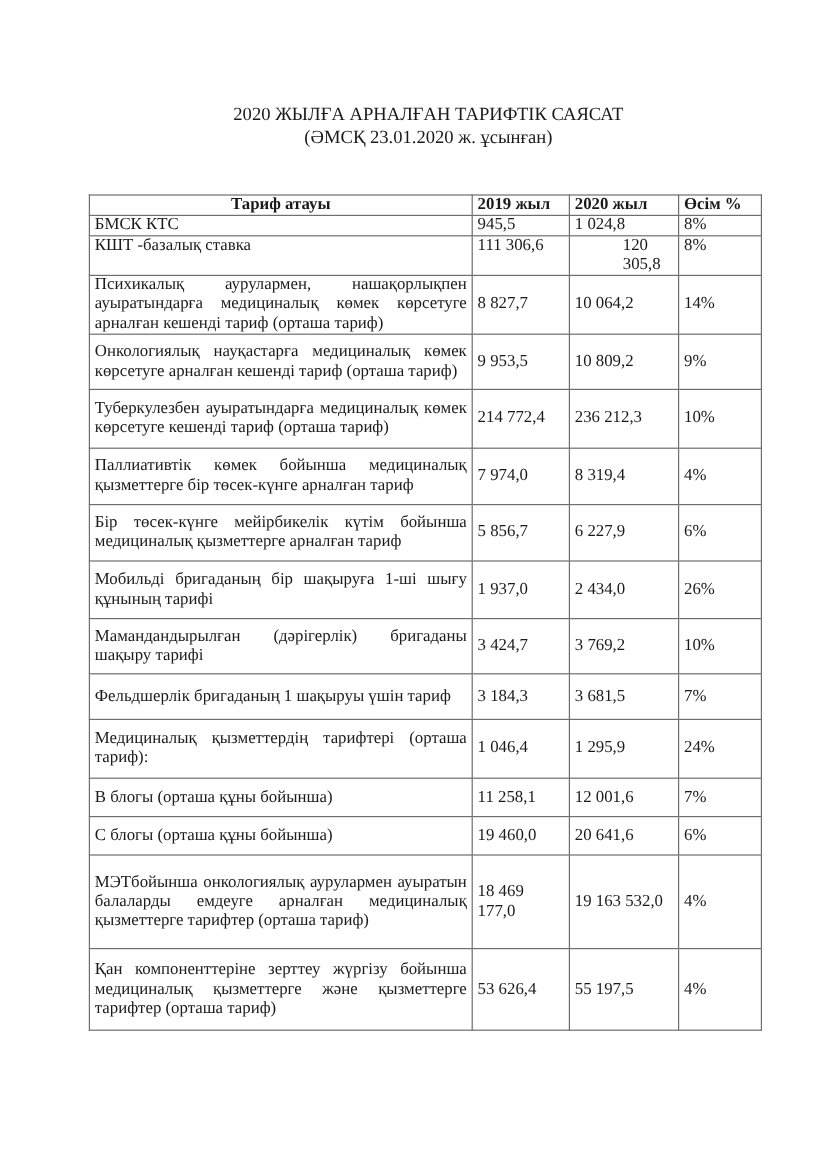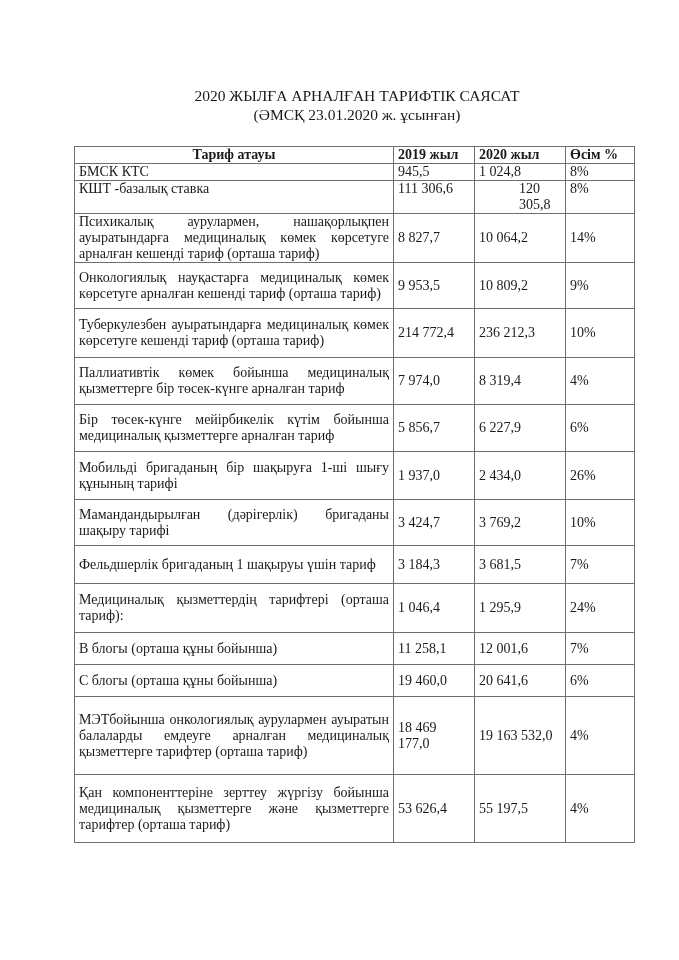--- a/index.html
+++ b/index.html
@@ -6,21 +6,21 @@
     body {
       width: 679px; height: 960px; position: relative; overflow: hidden;
       font-family: "Liberation Serif", "DejaVu Serif", serif;
       color: #1a1a1a;
     }
     .title-block {
       position: absolute; left: 0; width: 714px; top: 86px;
       text-align: center; font-size: 15.5px; line-height: 19px;
     }
     table.tariffs {
-      position: absolute; left: 74px; top: 146px;
+      position: absolute; left: 74px; top: 162px;
       width: 560px; border-collapse: collapse; table-layout: fixed;
       font-size: 14px; line-height: 16px;
     }
     table.tariffs th, table.tariffs td {
       border: 1px solid #6e6e6e; padding: 0 4px; vertical-align: middle;
     }
     table.tariffs th { font-weight: bold; height: 16px; }
     th.c-name { text-align: center; }
     th.c-num, th.c-pct { text-align: left; }
     td.name { text-align: justify; text-align-last: left; vertical-align: top; padding-top: 1px; }

